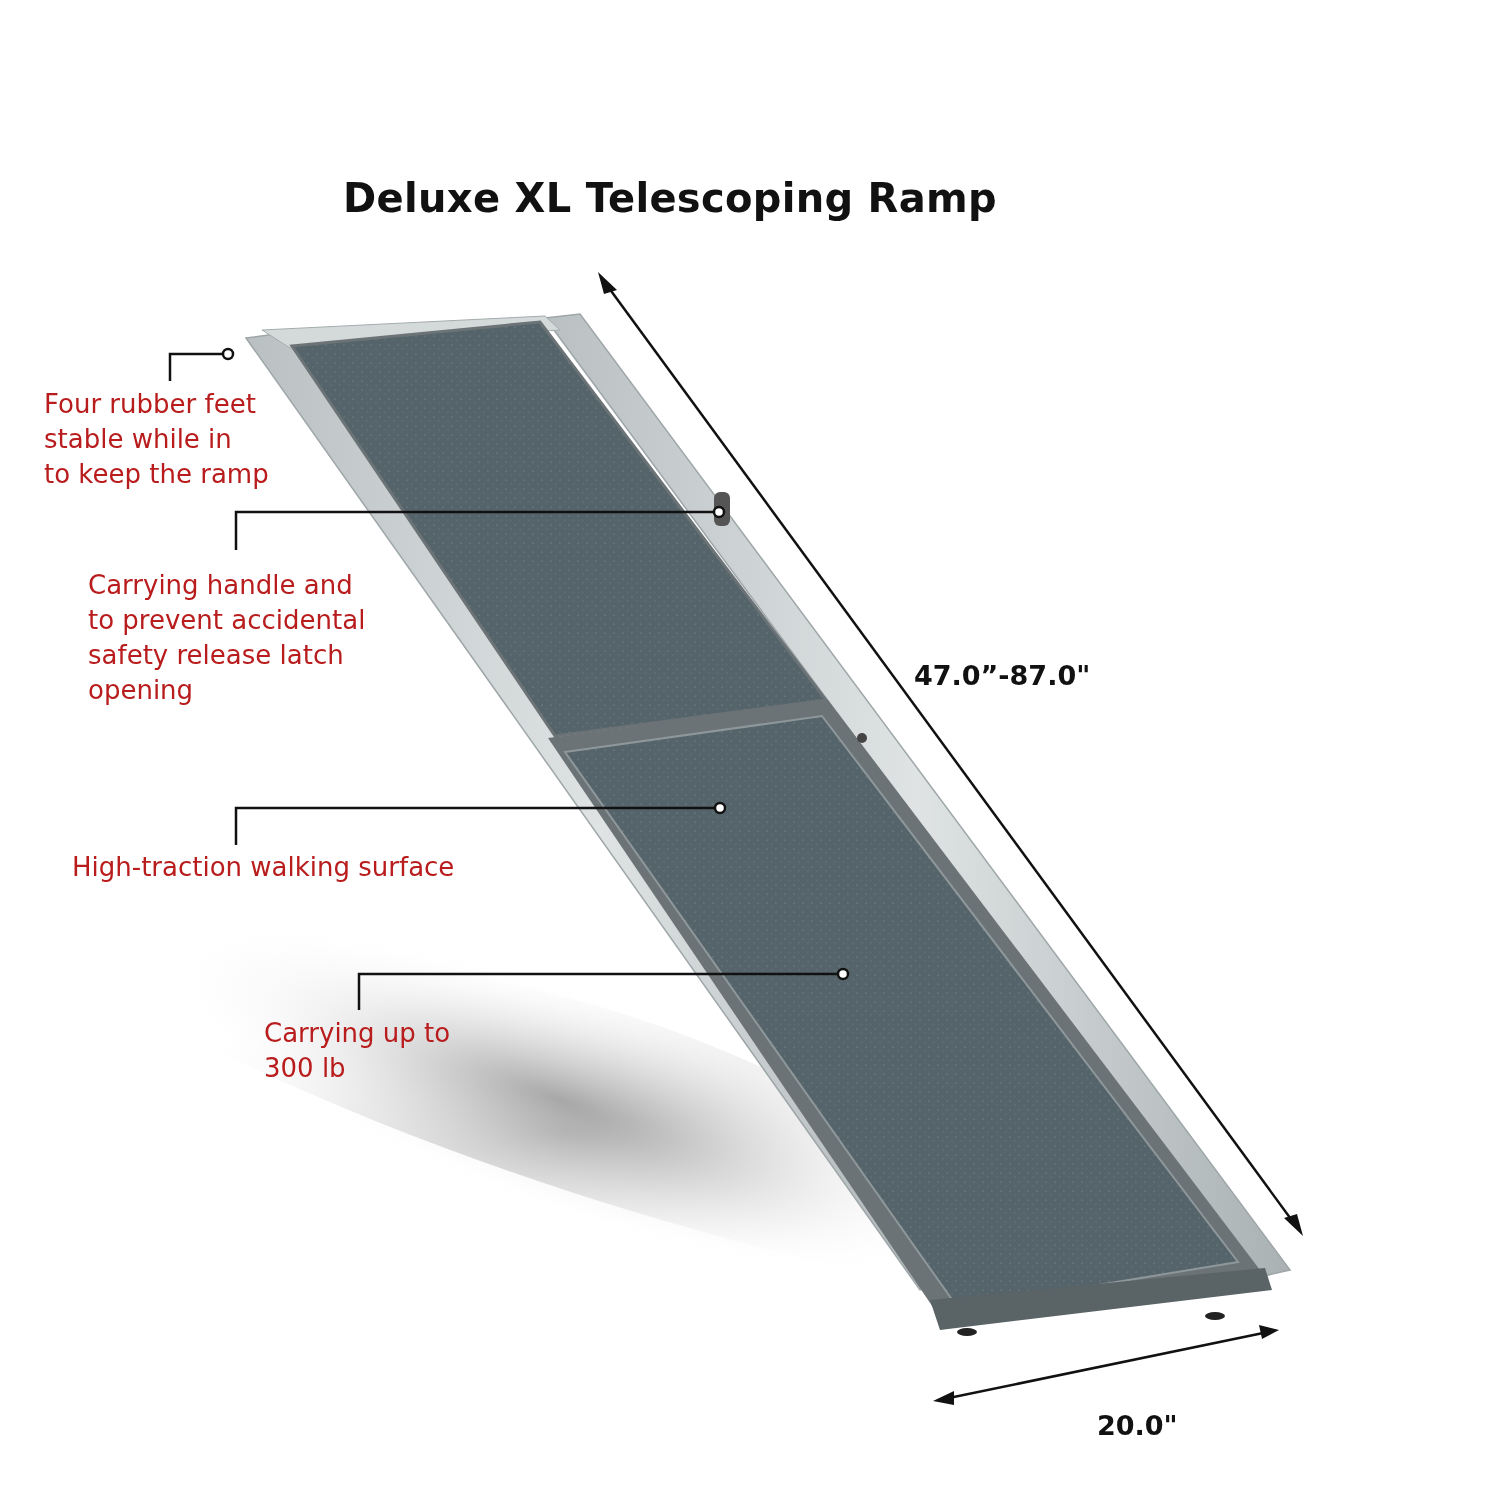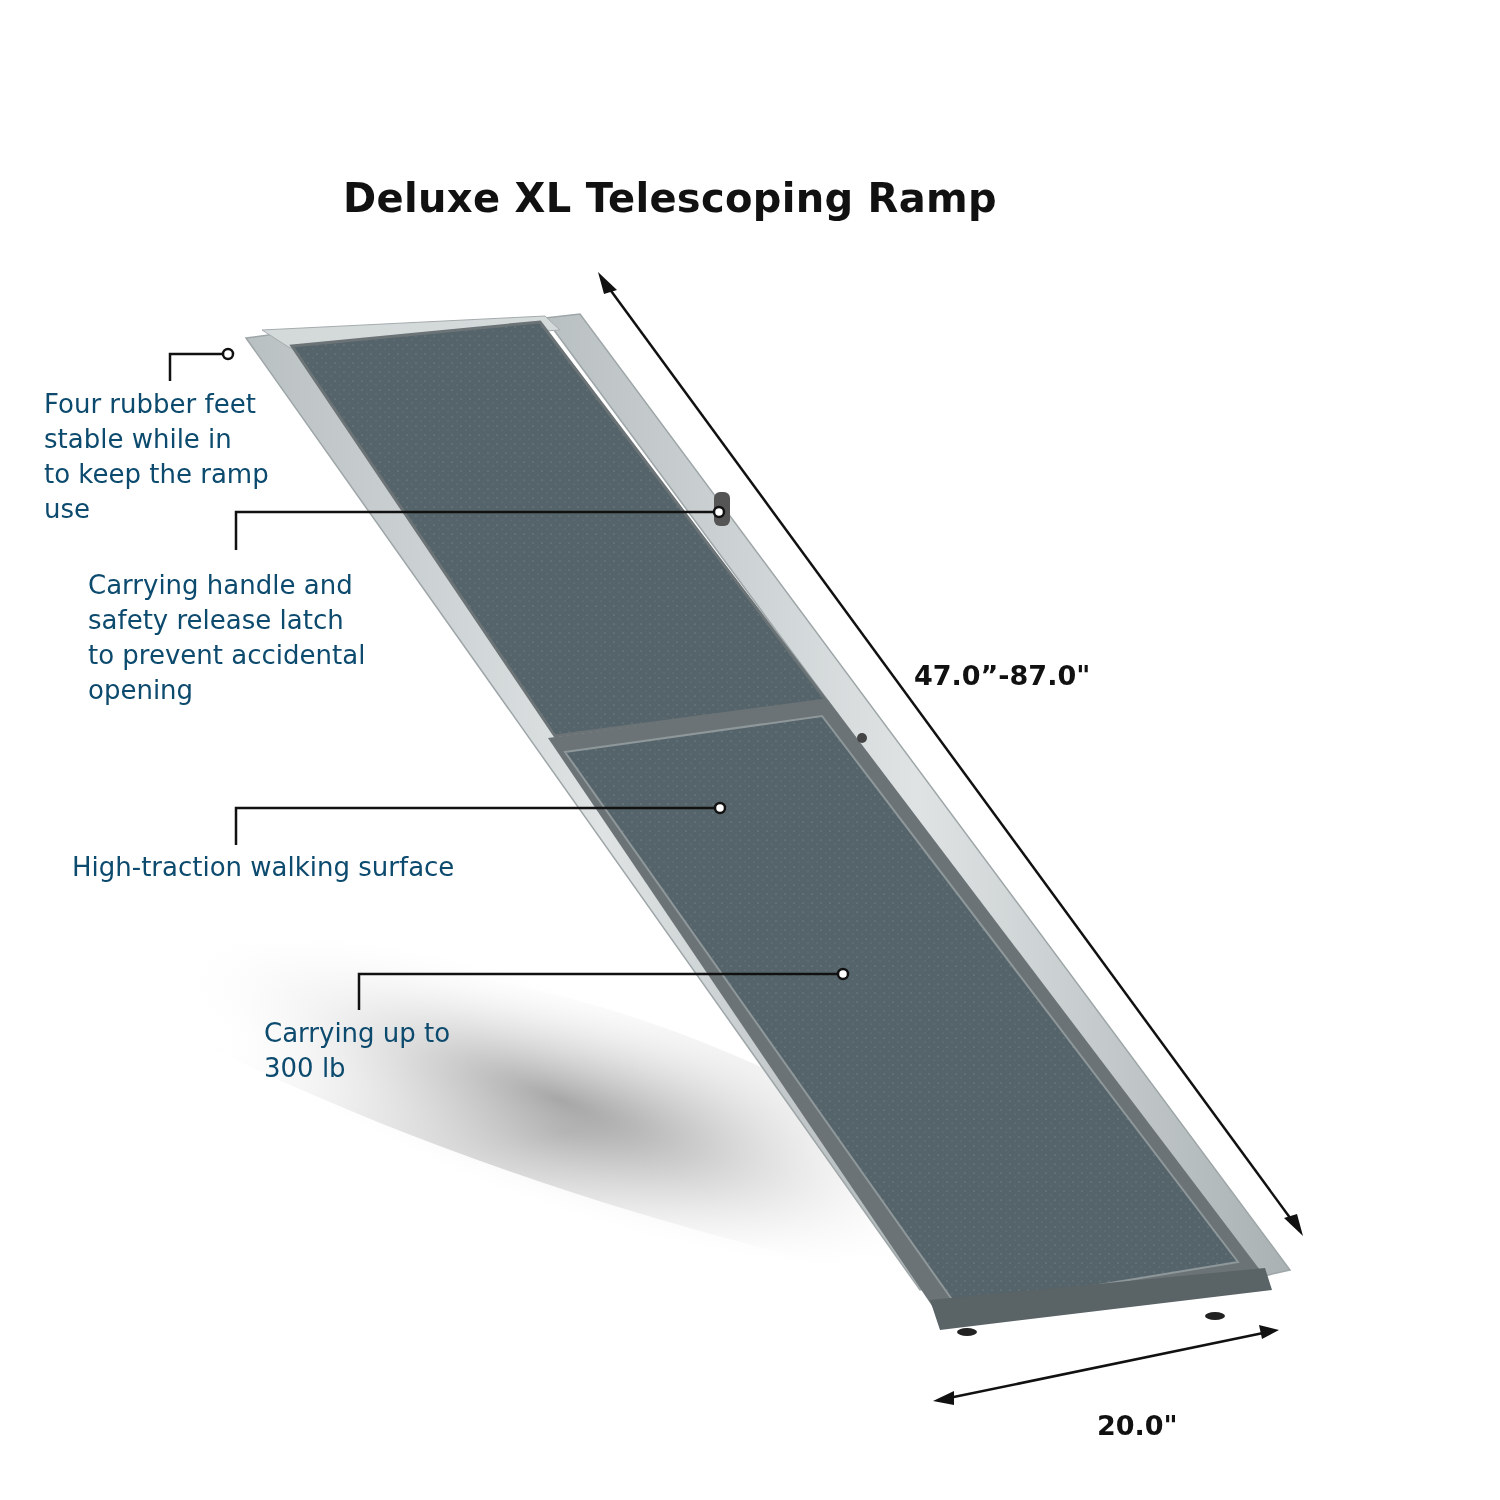--- a/index.html
+++ b/index.html
@@ -1,20 +1,20 @@
 <!DOCTYPE html>
 <html><head>
 <meta charset="utf-8">
 <style>
   html, body { margin: 0; padding: 0; background: #ffffff; }
   body { width: 1500px; height: 1500px; position: relative; overflow: hidden;
          font-family: "DejaVu Sans", "Liberation Sans", sans-serif; color: #111; }
   .title { position: absolute; left: 0; width: 1340px; top: 175px; text-align: center;
            font-size: 40px; font-weight: bold; letter-spacing: 0.3px; color: #111; }
-  .callout { position: absolute; font-size: 26px; line-height: 35px; color: #0c4a6e; }
+  .callout { position: absolute; font-size: 26px; line-height: 35px; color: #b91c1c; }
   .dim { position: absolute; font-size: 27px; font-weight: bold; color: #111; }
   svg.art { position: absolute; left: 0; top: 0; }
 </style>
 </head>
 <body>
 
 <div class="title">Deluxe XL Telescoping Ramp</div>
 
 <svg class="art" width="1500" height="1500" viewBox="0 0 1500 1500">
   <defs>
@@ -86,27 +86,26 @@
     <line x1="944" y1="1399" x2="1268" y2="1332"></line>
     <polygon points="933,1401 954,1391 954,1405" stroke="none"></polygon>
     <polygon points="1279,1330 1259,1325 1262,1339" stroke="none"></polygon>
   </g>
 </svg>
 
 <div class="callout" style="left:44px; top:387px; width:280px;">
   <div>Four rubber feet</div>
   <div>stable while in</div>
   <div>to keep the ramp</div>
-  <div>use</div>
 </div>
 
 <div class="callout" style="left:88px; top:556px; width:320px;margin-top:12px;">
   <div>Carrying handle and</div>
+  <div>to prevent accidental</div>
   <div>safety release latch</div>
-  <div>to prevent accidental</div>
   <div>opening</div>
 </div>
 
 <div class="callout" style="left:72px; top:850px; width:460px;">
   <div>High-traction walking surface</div>
 </div>
 
 <div class="callout" style="left:264px; top:1016px; width:260px;">
   <div>Carrying up to</div>
   <div>300 lb</div>

